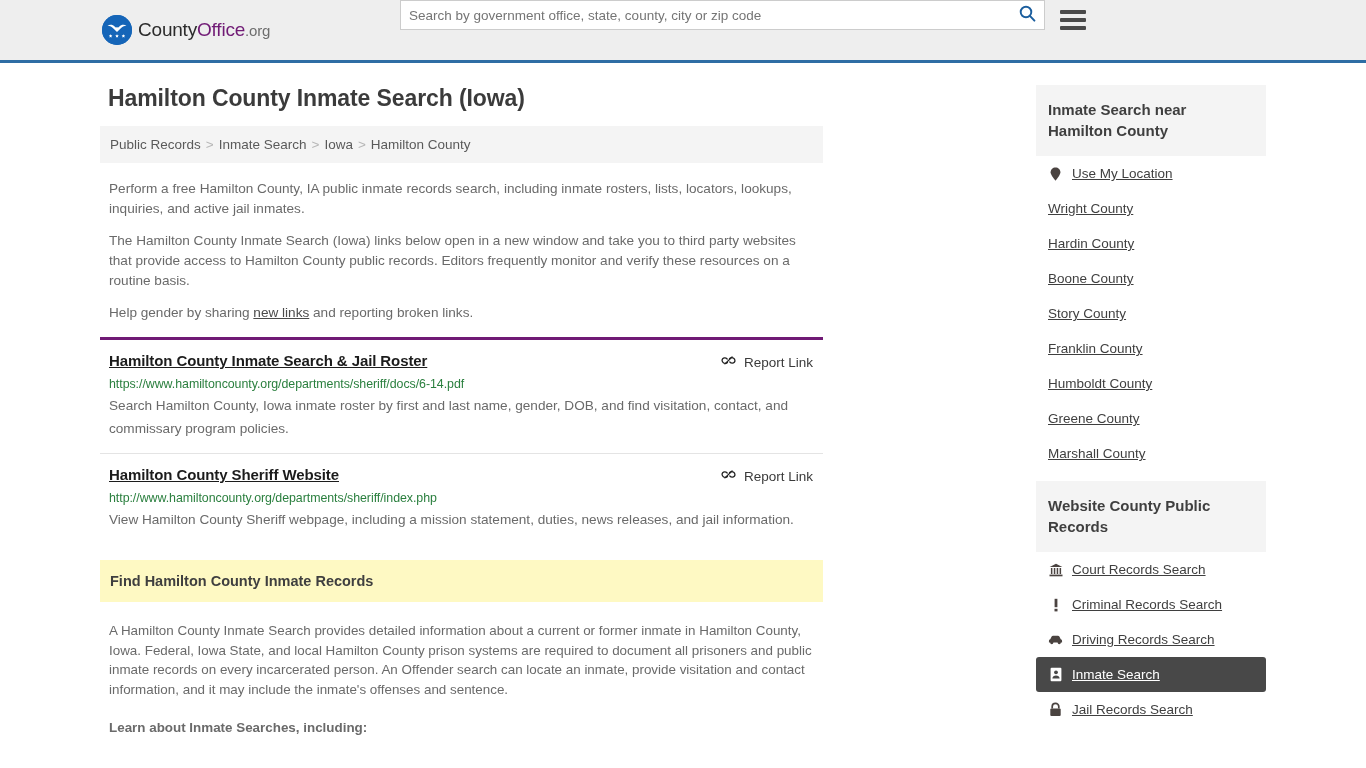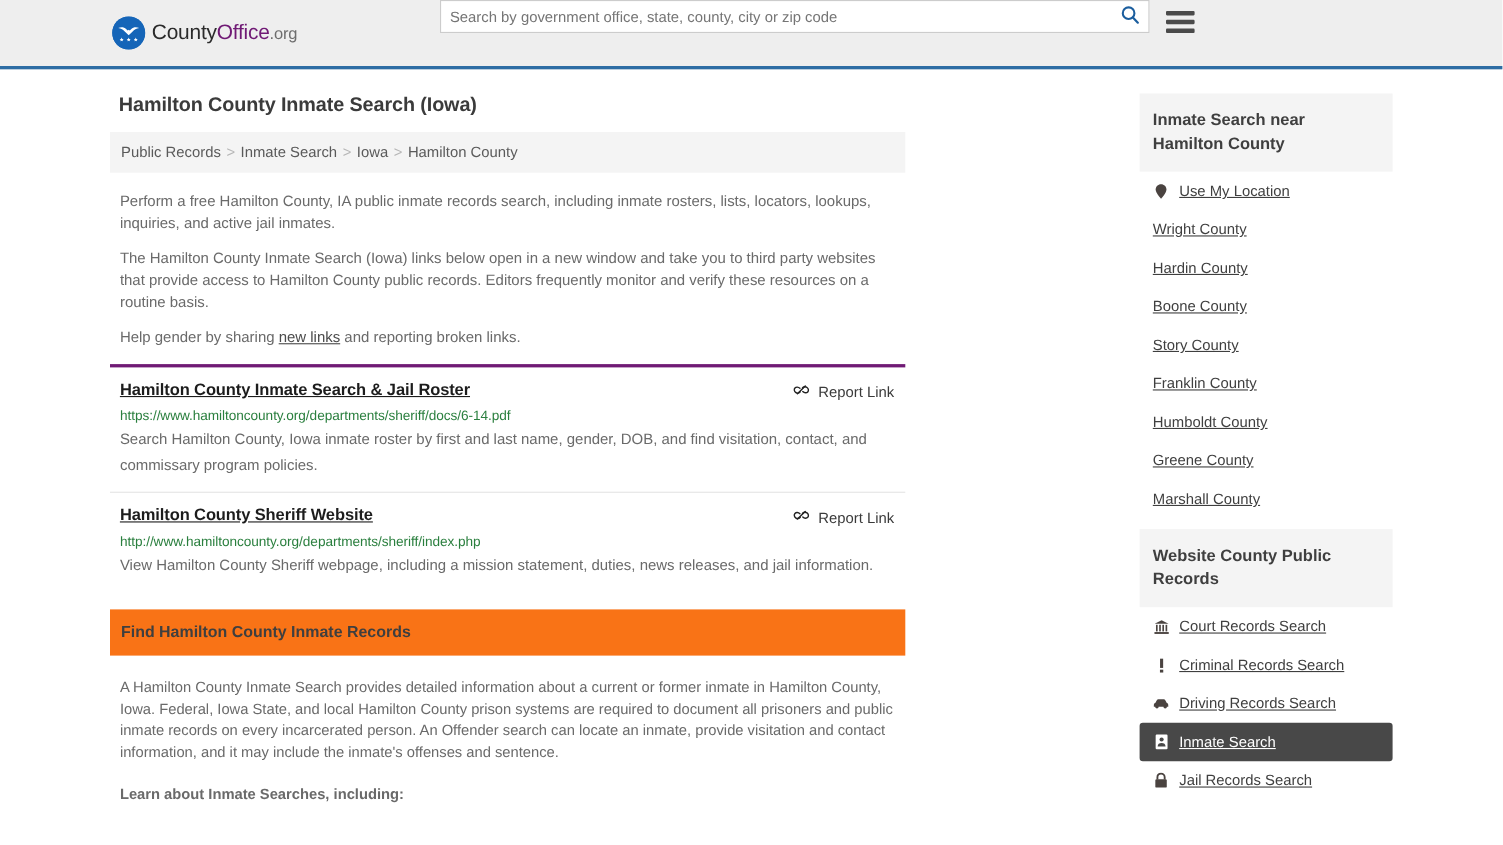--- a/index.html
+++ b/index.html
@@ -108,21 +108,21 @@
     width: 1166px;
     margin: 0 auto;
     padding-top: 22px;
     display: flex;
     align-items: flex-start;
   }
   .main-col { width: 723px; flex: none; }
   .side-col { width: 230px; flex: none; margin-left: 213px; }
 
   h1.page-title {
-    font-size: 18px;
+    font-size: 23px;
     color: #3b3b3b;
     font-weight: bold;
     margin: 0 0 14px 8px;
     letter-spacing: -0.1px;
   }
 
   .breadcrumb {
     background: #f4f4f4;
     padding: 11px 10px 11px 10px;
     font-size: 13.5px;
@@ -189,21 +189,21 @@
   .result-desc {
     margin: 3px 0 0 0;
     font-size: 13.6px;
     line-height: 23px;
     color: #6a6a6a;
   }
 
   
   .section { margin-top: 29px; }
   .section-head {
-    background: #f97316;
+    background: #fef9c3;
     padding: 13px 10px;
     font-size: 14.5px;
     font-weight: bold;
     color: #3f3f3f;
   }
   .section-body { padding: 0 10px 0 9px; }
   .section-body p {
     margin: 19px 0 0 0;
     font-size: 13.4px;
     line-height: 19.5px;

